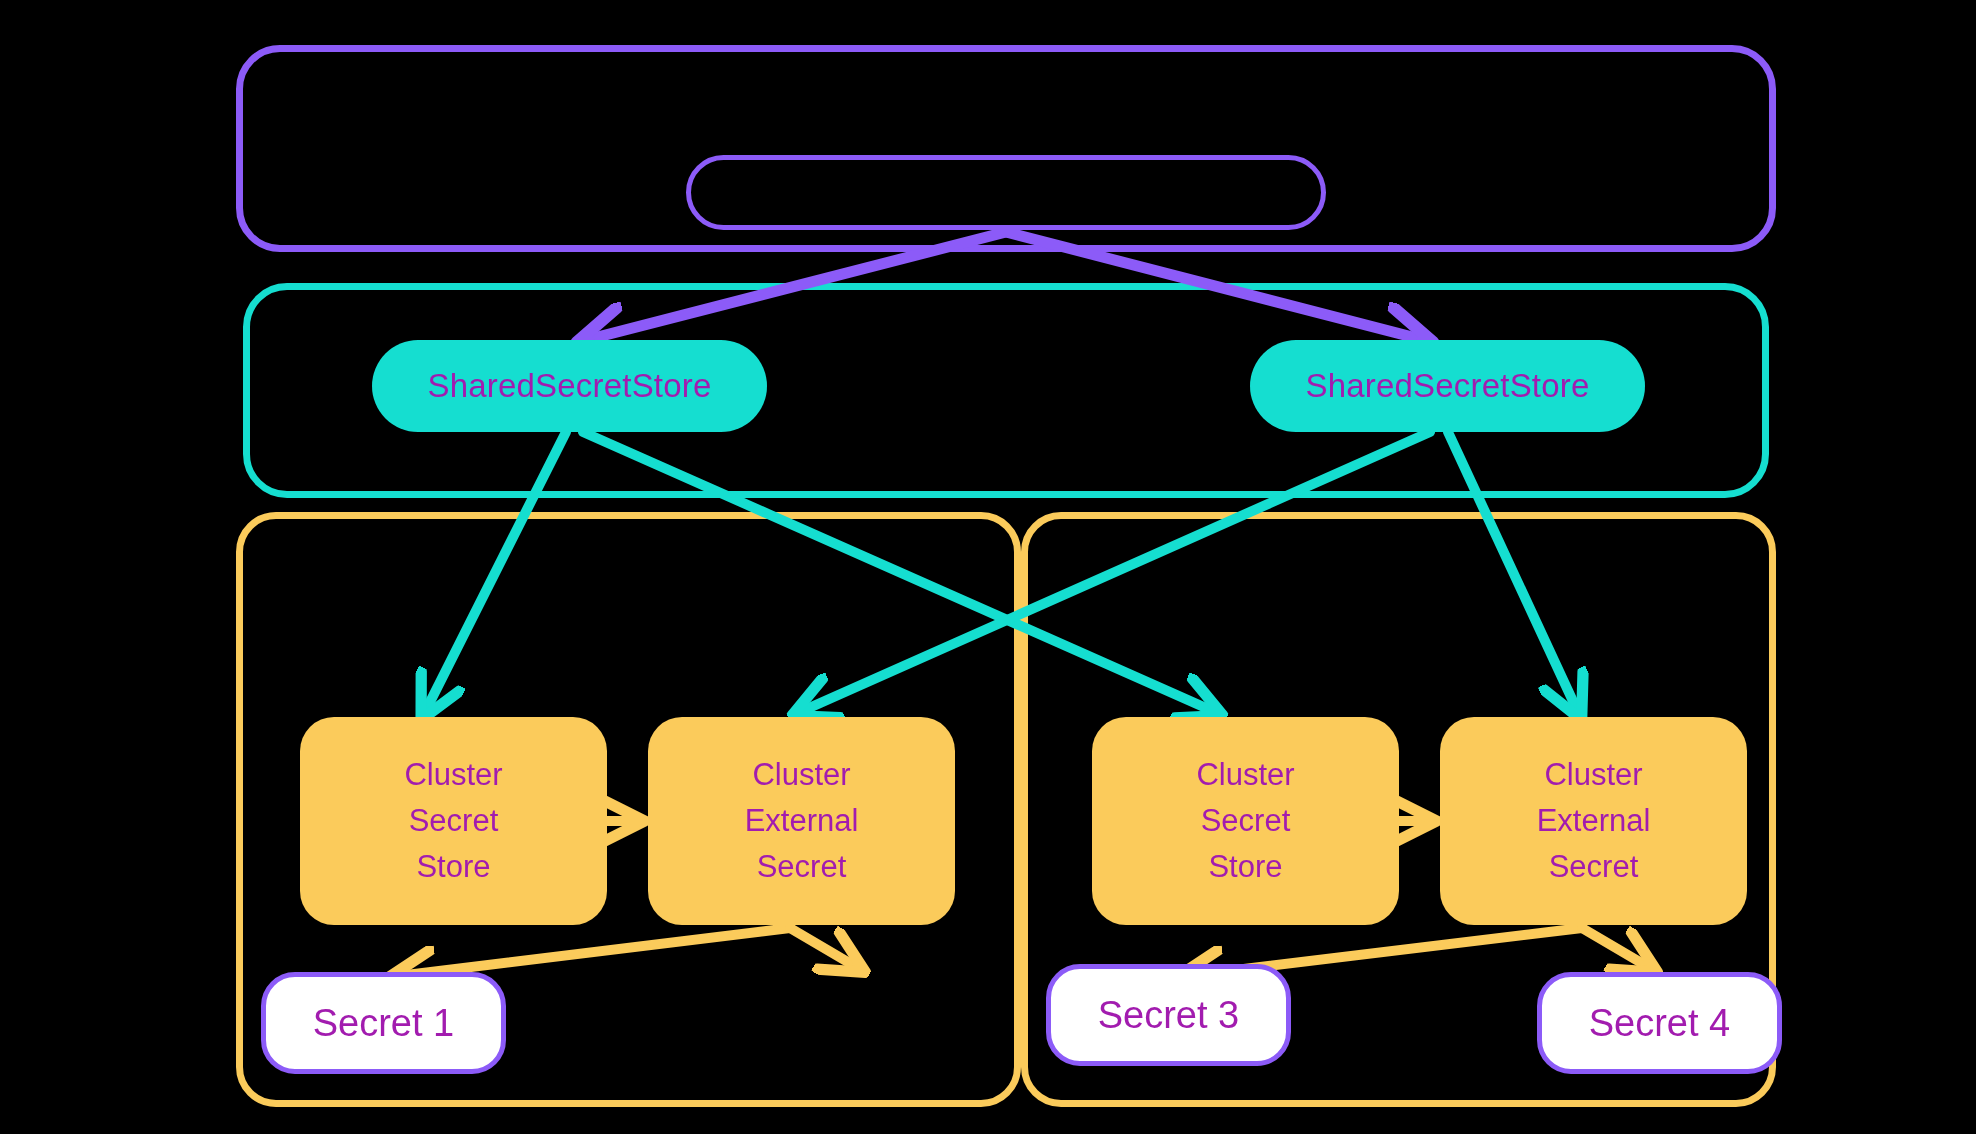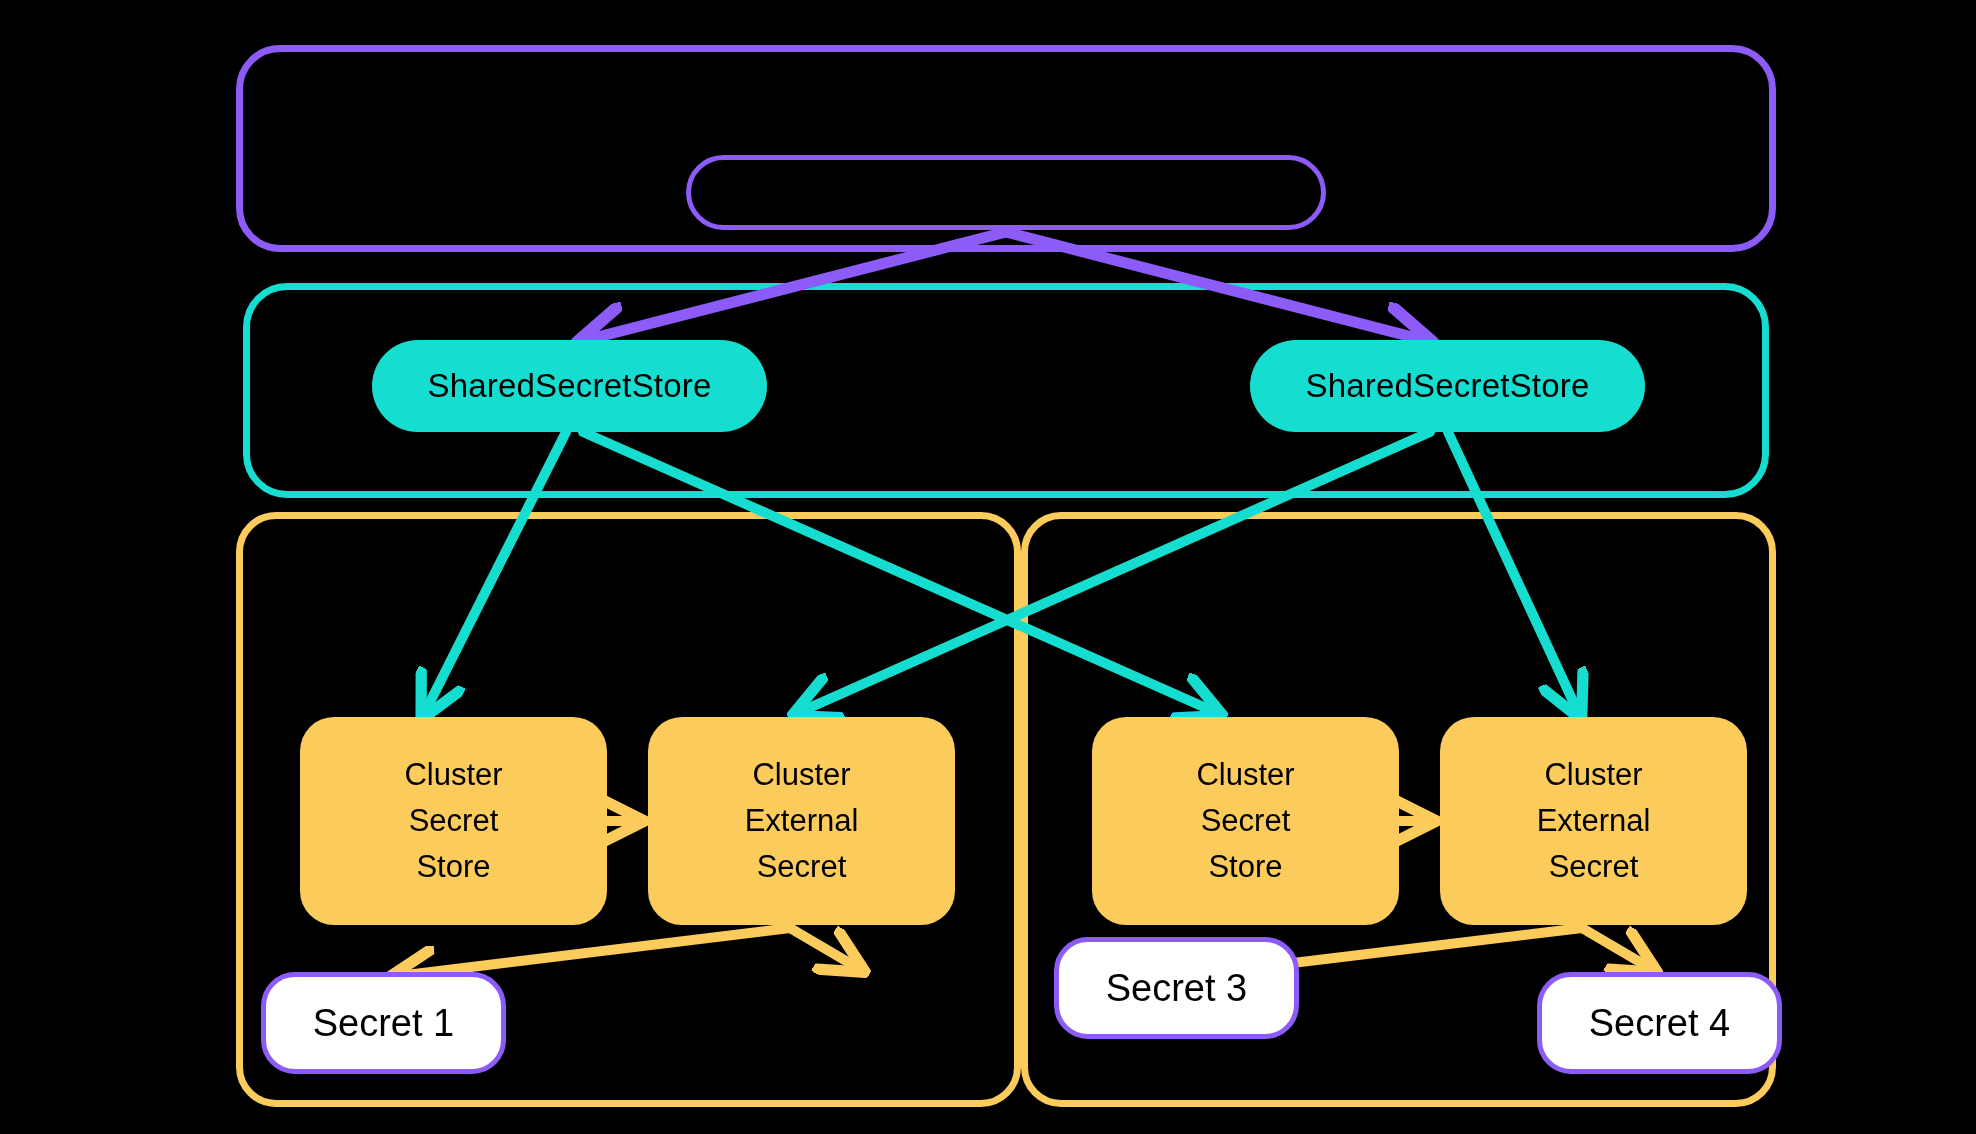--- a/index.html
+++ b/index.html
@@ -57,21 +57,21 @@
   }
 
   
   .node {
     position: absolute;
     box-sizing: border-box;
     display: flex;
     align-items: center;
     justify-content: center;
     text-align: center;
-    color: #000000;
+    color: #a21caf;
     z-index: 8;
   }
 
   .node-operator {
     left: 686px; top: 155px; width: 640px; height: 75px;
     border: 5px solid #8c5bf8;
     border-radius: 38px;
     background: transparent;
   }
 
@@ -99,21 +99,21 @@
 
   .node-secret {
     width: 245px; height: 102px;
     background: #ffffff;
     border: 5px solid #8c5bf8;
     border-radius: 34px;
     font-size: 38px;
   }
   .sec1 { left: 261px;  top: 972px; }
   .sec2 { left: 740px;  top: 972px; }
-  .sec3 { left: 1046px; top: 937px; margin-left: 8px; }
+  .sec3 { left: 1046px; top: 964px; }
   .sec4 { left: 1537px; top: 972px; text-align: center; }
 
   .node-label {
     white-space: pre-line;
     pointer-events: none;
   }
 </style>
 </head>
 <body>
 

